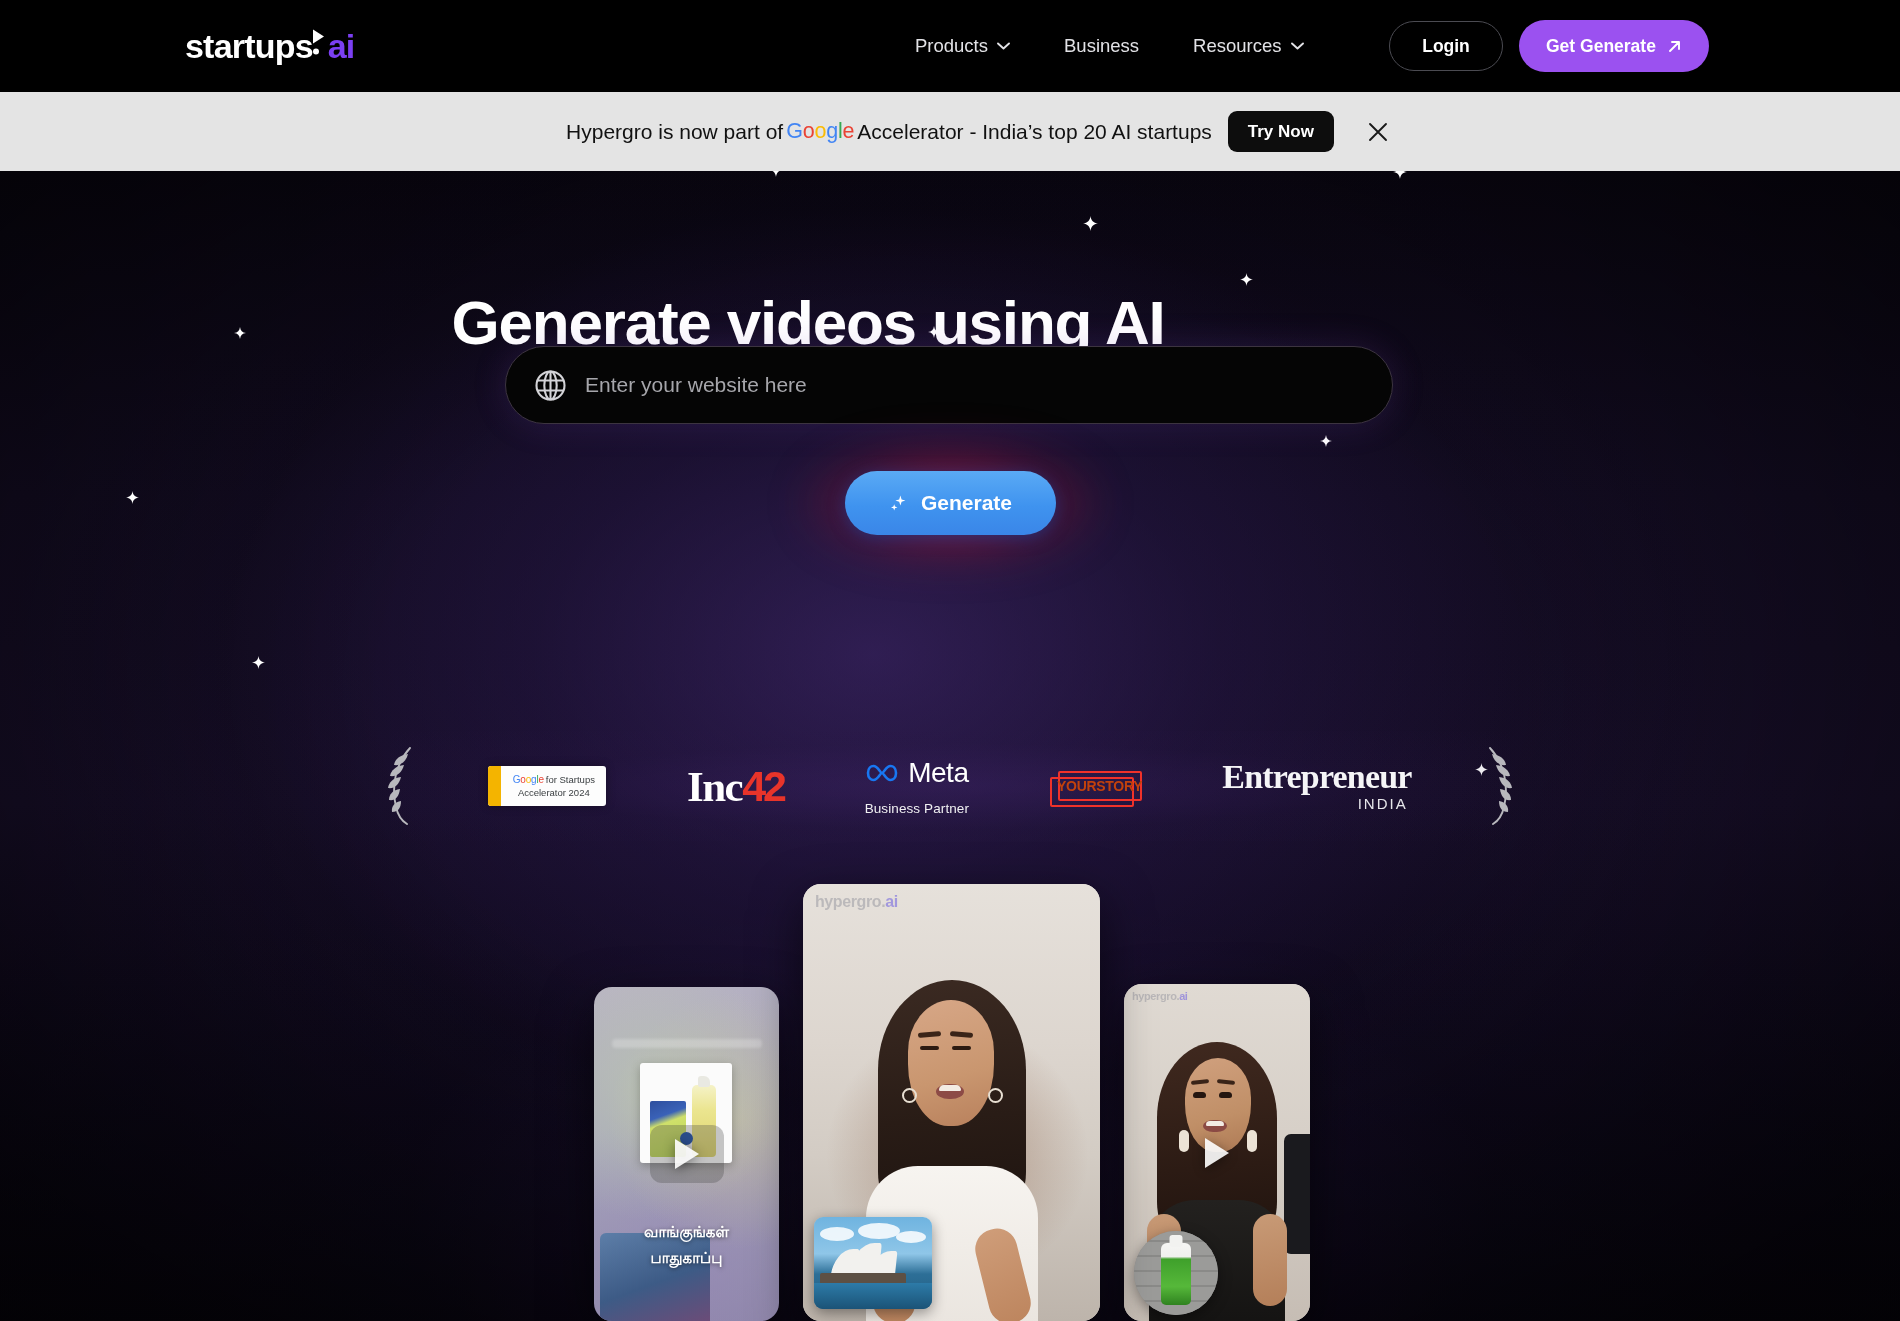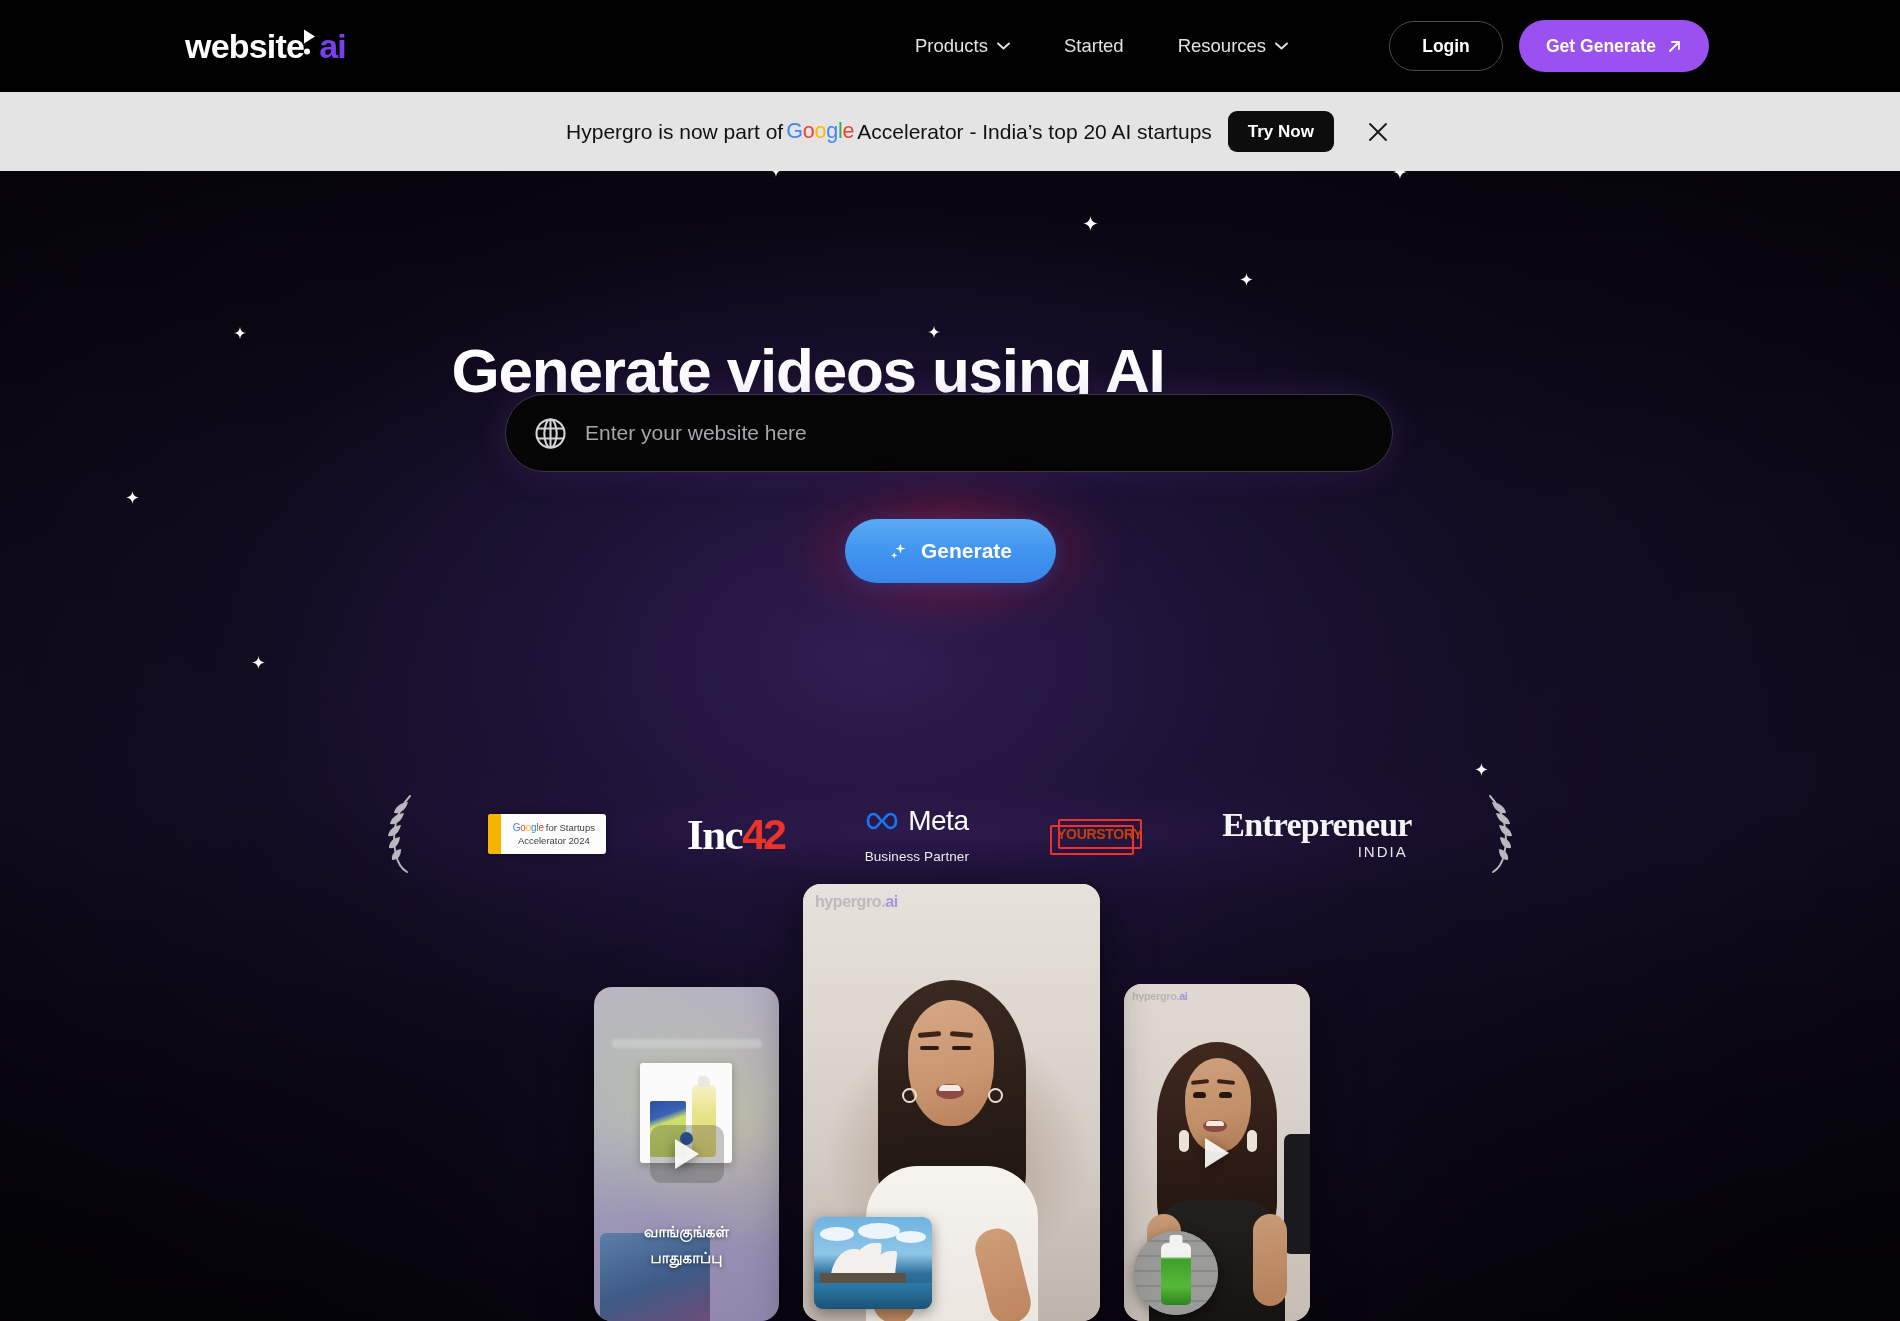--- a/index.html
+++ b/index.html
@@ -95,21 +95,21 @@
     border:none; cursor:pointer; display:flex; align-items:center;
     font-family:"Liberation Sans", sans-serif;
   }
   .banner-close {
     position:absolute; left:1363px; top:50%; transform:translateY(-50%);
     width:30px; height:30px; cursor:pointer; display:flex;
     align-items:center; justify-content:center;
   }
 
   
-  .hero { position:absolute; left:0; top:171px; width:1616px; z-index:10;margin-top:48px; }
+  .hero { position:absolute; left:0; top:171px; width:1616px; z-index:10; }
   .headline {
     text-align:center; margin-top:116px;
     font-size:62px; font-weight:700; color:#fff; letter-spacing:-1.2px;
     font-family:"Liberation Sans", sans-serif;
   }
   .search-wrap {
     position:absolute; left:505px; top:175px; width:888px; height:78px;
   }
   .search-box {
     width:100%; height:100%; border-radius:39px;
@@ -430,37 +430,37 @@
       </div>
       <div class="star" style="left: 1474.5px; top: 762.5px;">
         <svg width="13" height="13" viewBox="0 0 20 20">
           <path d="M10 0 C10.8 6.2 13.8 9.2 20 10 C13.8 10.8 10.8 13.8 10 20 C9.2 13.8 6.2 10.8 0 10 C6.2 9.2 9.2 6.2 10 0Z" fill="#ffffff"></path>
         </svg>
       </div>
     </div>
 
   <div class="header">
     <div class="logo">
-      <span class="logo-main">website</span>
+      <span class="logo-main">startups</span>
       <span class="logo-dot-play">
         <span class="tri"></span>
           <span class="dot"></span>
       </span>
       <span class="logo-ai">ai</span>
     </div>
 
     <div class="nav">
       <div class="nav-item">
         <span>Products</span>
         <svg class="chev" viewBox="0 0 13 8">
             <path d="M1 1.5 L6.5 6.5 L12 1.5" stroke="#e2e2e6" stroke-width="1.9" fill="none" stroke-linecap="round" stroke-linejoin="round"></path>
           </svg>
       </div>
       <div class="nav-item">
-        <span>Started</span>
+        <span>Business</span>
       </div>
       <div class="nav-item">
         <span>Resources</span>
         <svg class="chev" viewBox="0 0 13 8">
             <path d="M1 1.5 L6.5 6.5 L12 1.5" stroke="#e2e2e6" stroke-width="1.9" fill="none" stroke-linecap="round" stroke-linejoin="round"></path>
           </svg>
       </div>
     </div>
 
     <button class="btn-login">Login</button>

